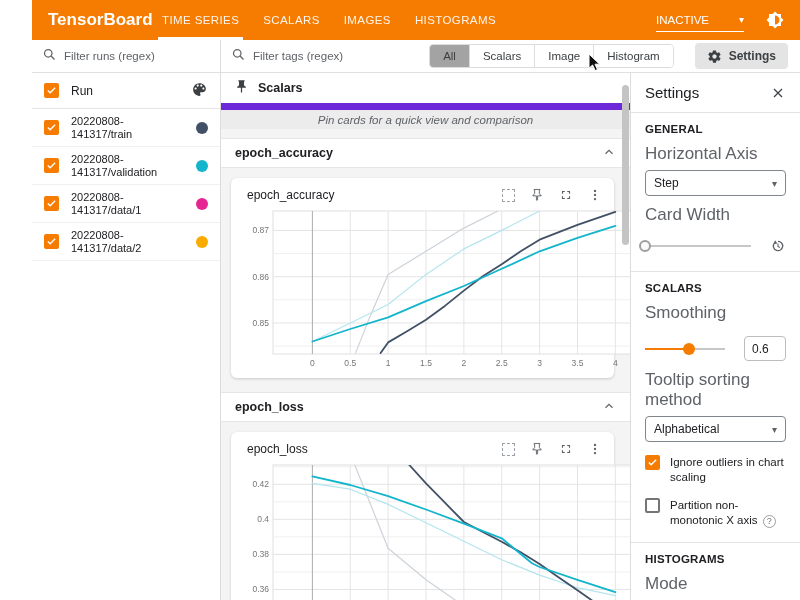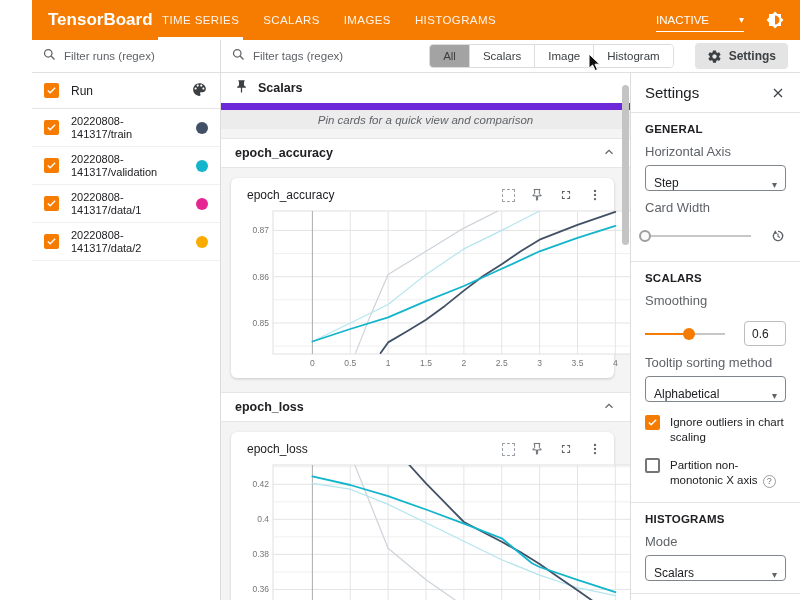--- a/index.html
+++ b/index.html
@@ -50,22 +50,22 @@
   .card-icons { margin-left:auto; display:flex; align-items:center; gap:15px; }
   .fit-icon { width:13px; height:13px; border:1px dashed #9aa0a6; cursor:pointer; }
   .icon-btn { display:flex; align-items:center; cursor:pointer; }
   .scrollbar-thumb { position:absolute; right:1px; top:12px; width:7px; height:160px; background:#c4c4c4; border-radius:4px; cursor:grab; }
 
   
   .settings-panel { width:170px; flex:none; border-left:1px solid #dadce0; background:#fff; overflow:hidden; }
   .sp-title { display:flex; justify-content:space-between; align-items:center; padding:11px 14px; font-size:15px; border-bottom:1px solid #e3e3e3; }
   .sp-sec { padding:10px 14px 12px; border-bottom:1px solid #e3e3e3; }
   .sp-heading { font-weight:bold; font-size:11.5px; color:#202124; letter-spacing:.2px; margin-bottom:4px; }
-  .ctl-label { color:#5f6368; margin:9px 0 6px; font-size:13px; }
-  .select-box { height:26px; border:1px solid #80868b; border-radius:4px; display:flex; align-items:flex-end; justify-content:space-between; padding:0 8px; color:#202124; font-size:12px; cursor:pointer; background:#fff; }
+  .ctl-label { color:#5f6368; margin:9px 0 6px; font-size:17px; }
+  .select-box { height:26px; border:1px solid #80868b; border-radius:4px; display:flex; align-items:center; justify-content:space-between; padding:0 8px; color:#202124; font-size:12px; cursor:pointer; background:#fff; }
   .caret { color:#5f6368; font-size:10px; }
   .slider-row { display:flex; align-items:center; gap:19px; margin:13px 0 5px; }
   .track { flex:1; height:2px; background:#c7c7c7; position:relative; cursor:pointer; }
   .track .fill { position:absolute; left:0; top:0; height:2px; background:#f57c00; }
   .thumb { position:absolute; top:-5px; width:12px; height:12px; border-radius:50%; background:#f57c00; transform:translateX(-50%); cursor:grab; }
   .thumb.hollow { background:#fafafa; border:2px solid #9e9e9e; }
   .val-input { width:42px; height:25px; border:1px solid #bdbdbd; border-radius:4px; font-size:12px; padding:0 7px; color:#202124; font-family:inherit; outline:none; flex:none; }
   .cb-row { display:flex; align-items:flex-start; gap:10px; margin:13px 0 2px; font-size:11.5px; line-height:15px; }
   .cb { width:15px; height:15px; border-radius:2px; flex:none; display:flex; align-items:center; justify-content:center; cursor:pointer; }
   .cb.on { background:#f57c00; }

